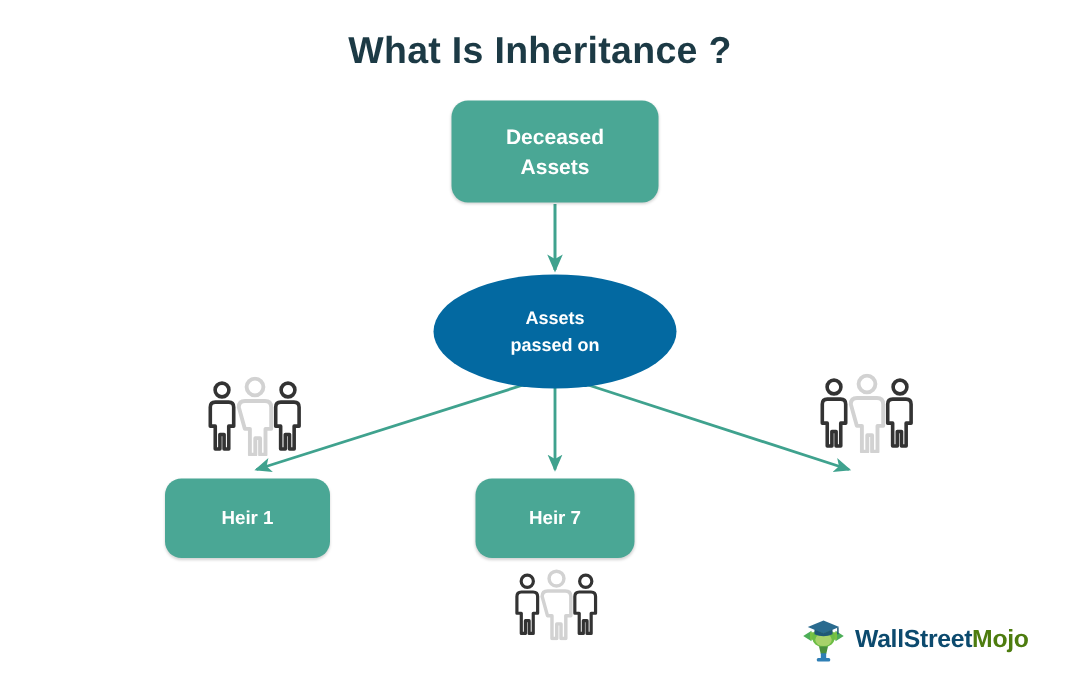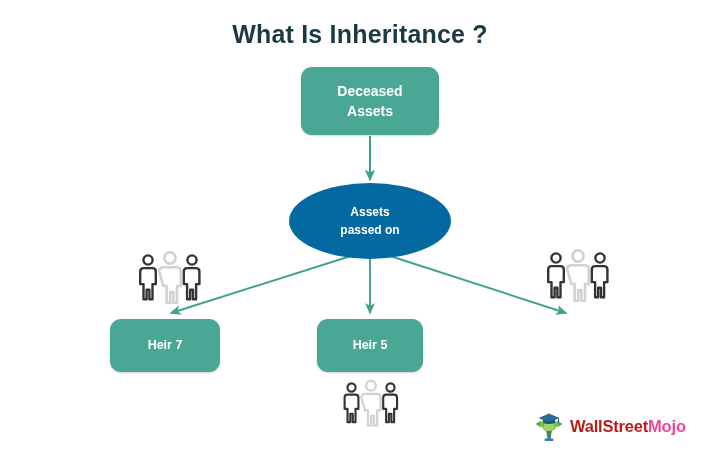--- a/index.html
+++ b/index.html
@@ -110,22 +110,22 @@
     align-items: center;
     gap: 6px;
     user-select: none;
   }
   #logo-text {
     font-size: 16.5px;
     font-weight: bold;
     letter-spacing: -0.2px;
     white-space: nowrap;
   }
-  .logo-part-a { color: #b91c1c; margin-top: 36px; }
-  .logo-part-b { color: #ec4899; }
+  .logo-part-a { color: #0c4a6e; margin-top: 36px; }
+  .logo-part-b { color: #4d7c0f; }
 </style>
 </head>
 <body>
 
 <div id="canvas">
 
   <div id="title">What Is Inheritance ?</div>
 
   <svg id="connectors" viewBox="0 0 720 465" xmlns="http://www.w3.org/2000/svg">
     <defs>
@@ -151,24 +151,24 @@
   </div>
 
   <div id="assets-node">
     <span>
       <span>Assets</span><br>
       <span>passed on</span>
     </span>
   </div>
 
   <div class="node-box" id="heir-1-node">
+    <span>Heir 1</span>
+  </div>
+  <div class="node-box" id="heir-2-node">
     <span>Heir 7</span>
-  </div>
-  <div class="node-box" id="heir-2-node">
-    <span>Heir 5</span>
   </div>
 
   <svg class="people-icon" id="people-icon-left" width="70" height="53" viewBox="0 0 70 53" xmlns="http://www.w3.org/2000/svg">
 
     <circle cx="13" cy="9" r="4.6" fill="none" stroke="#333333" stroke-width="2.4"></circle>
     <path d="M5.2,20.5 q0,-3.4 3.4,-3.4 h8.8 q3.4,0 3.4,3.4 v12.6 h-3.3 v15.2 h-3.1 v-9.6 h-2.8 v9.6 h-3.1 v-15.2 h-3.3 z" fill="none" stroke="#333333" stroke-width="2.4" stroke-linejoin="round"></path>
 
     <circle cx="57" cy="9" r="4.6" fill="none" stroke="#333333" stroke-width="2.4"></circle>
     <path d="M48.8,20.5 q0,-3.4 3.4,-3.4 h8.8 q3.4,0 3.4,3.4 v12.6 h-3.3 v15.2 h-3.1 v-9.6 h-2.8 v9.6 h-3.1 v-15.2 h-3.3 z" fill="none" stroke="#333333" stroke-width="2.4" stroke-linejoin="round"></path>
 

